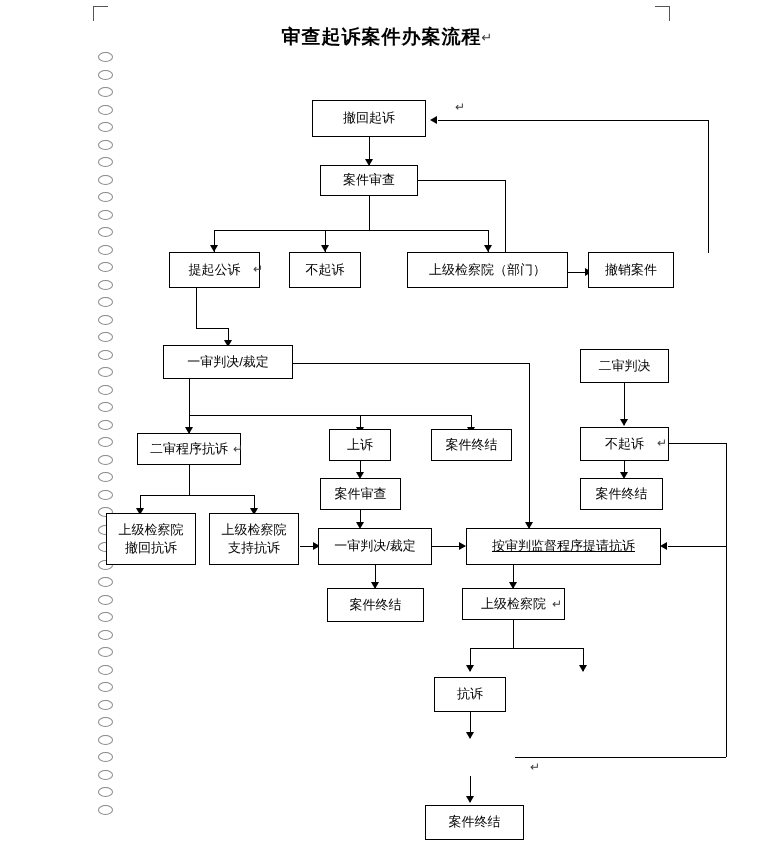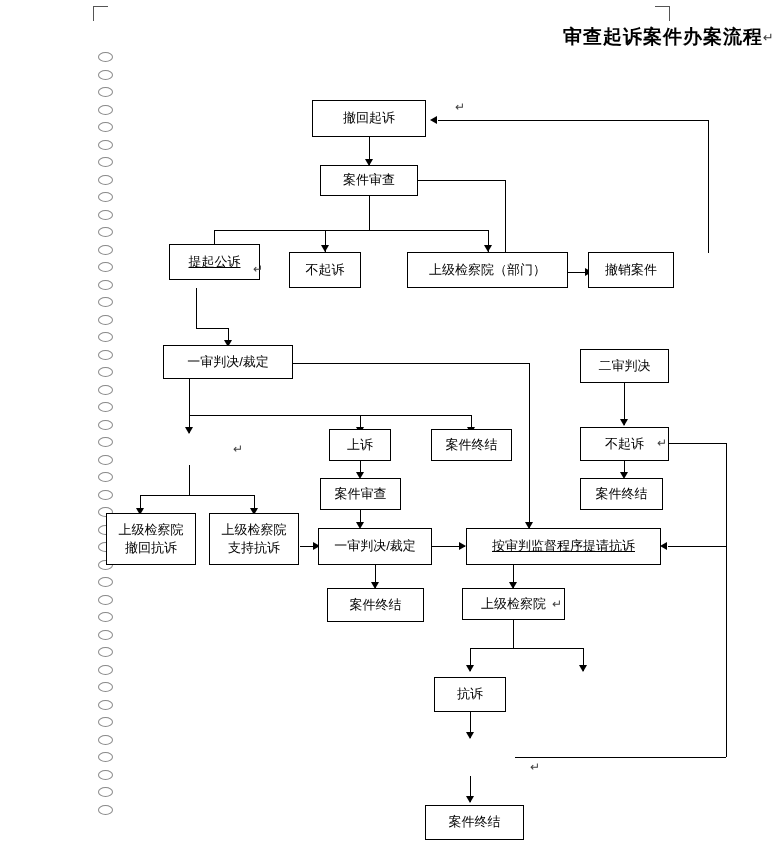--- a/index.html
+++ b/index.html
@@ -45,21 +45,21 @@
     border: 1px solid #8a8a8a;
     border-radius: 50%;
     background: #ffffff;
   }
 
   .title {
     position: absolute;
     left: 0;
     top: 24px;
     width: 775px;
-    text-align: right;
+    text-align: center;
     font-size: 19px;
     font-weight: bold;
     color: #000;
     letter-spacing: 1px;
   }
   .title .pilcrow {
     font-weight: normal;
     font-size: 13px;
     color: #3a3a3a;
     vertical-align: middle;
@@ -282,28 +282,29 @@
 
   <div class="line vline" style="left:470px; top:776px; height:26px;"></div>
   <div class="arrow arrow-down" style="left:466px; top:796px;"></div>
 
   <div class="line hline" style="left:515px; top:757px; width:211px;"></div>
   <div class="line vline" style="left:726px; top:546px; height:211px;"></div>
 
   <div class="node" style="left:312px; top:100px; width:114px; height:37px;">撤回起诉</div>
   <div class="node" style="left:320px; top:165px; width:98px; height:31px;">案件审查</div>
 
-  <div class="node" style="left:169px; top:244px; width:91px; height:36px;text-decoration:underline;">提起公诉</div>
+  <div class="node" style="left:169px; top:252px; width:91px; height:36px;">提起公诉</div>
   <div class="node" style="left:289px; top:252px; width:72px; height:36px;">不起诉</div>
   <div class="node" style="left:407px; top:252px; width:161px; height:36px;">上级检察院（部门）</div>
   <div class="node" style="left:588px; top:252px; width:86px; height:36px;">撤销案件</div>
 
   <div class="node" style="left:163px; top:345px; width:130px; height:34px;">一审判决/裁定</div>
   <div class="node" style="left:580px; top:349px; width:89px; height:34px;">二审判决</div>
 
+  <div class="node" style="left:137px; top:433px; width:104px; height:32px;">二审程序抗诉</div>
   <div class="node" style="left:329px; top:429px; width:62px; height:32px;">上诉</div>
   <div class="node" style="left:431px; top:429px; width:81px; height:32px;">案件终结</div>
   <div class="node" style="left:580px; top:427px; width:89px; height:34px;">不起诉</div>
 
   <div class="node" style="left:320px; top:478px; width:81px; height:32px;">案件审查</div>
   <div class="node" style="left:580px; top:478px; width:83px; height:32px;">案件终结</div>
 
   <div class="node twoline" style="left:106px; top:513px; width:90px; height:52px;">上级检察院
 撤回抗诉</div>
   <div class="node twoline" style="left:209px; top:513px; width:90px; height:52px;">上级检察院

